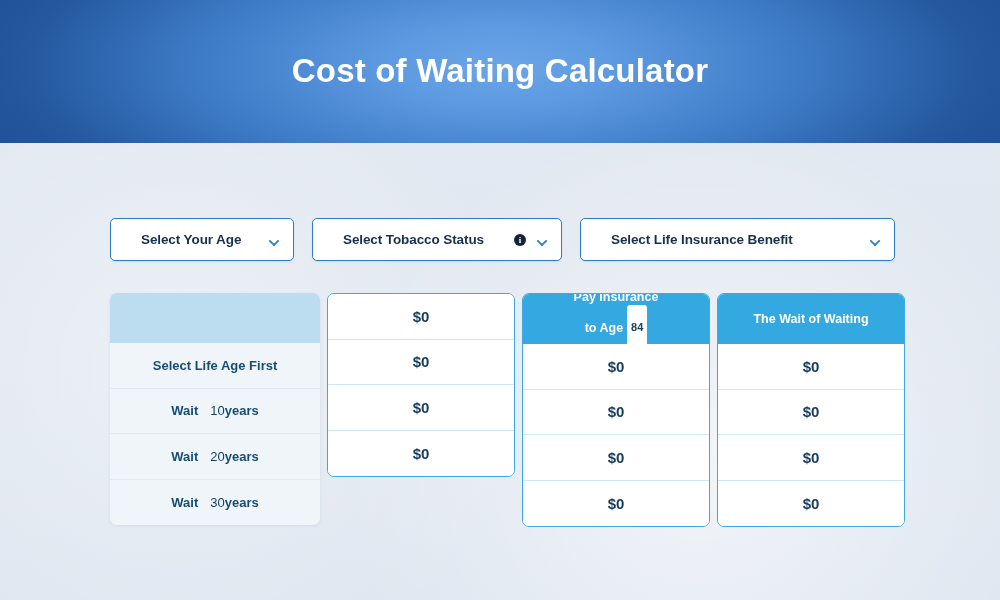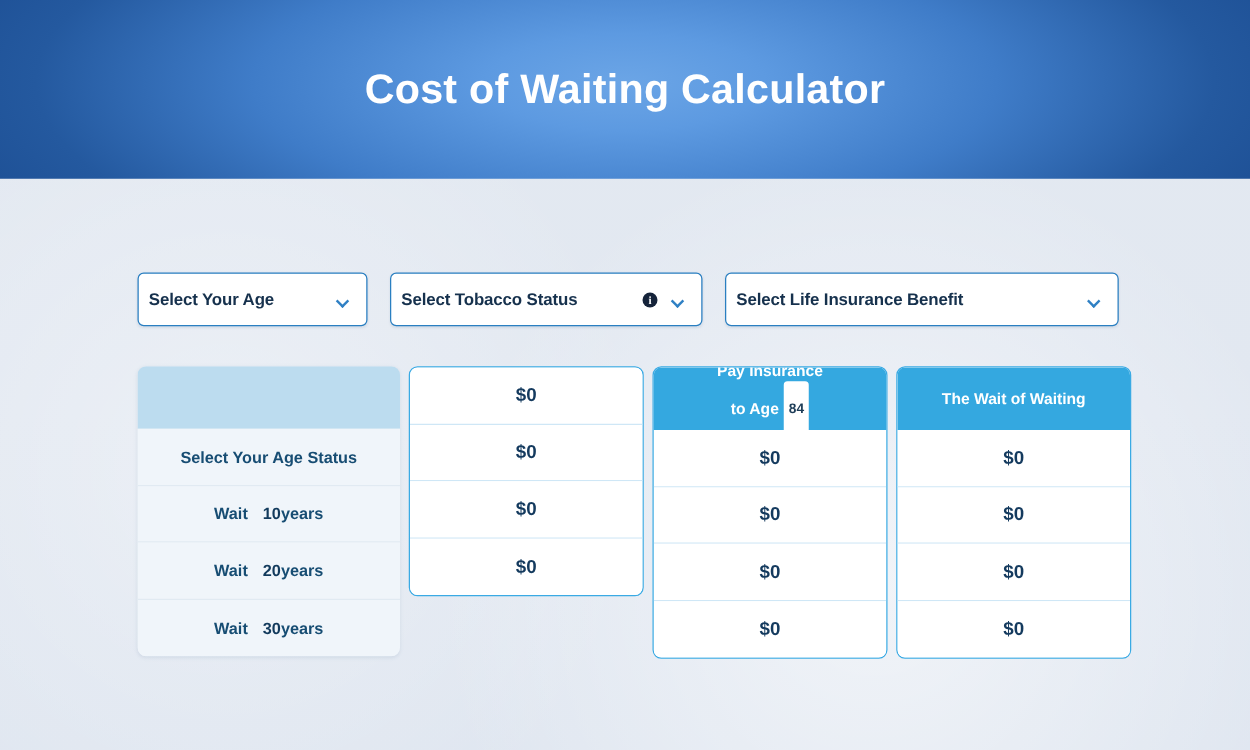--- a/index.html
+++ b/index.html
@@ -56,21 +56,21 @@
     gap: 18px;
   }
   .dropdown {
     height: 43px;
     box-sizing: border-box;
     background: #ffffff;
     border: 1.5px solid #2a7fc1;
     border-radius: 5px;
     display: flex;
     align-items: center;
-    padding: 0 14px 0 8px;
+    padding: 0 14px 0 30px;
     box-shadow: 0 1px 2px rgba(25,70,120,0.10);
   }
   .dd-age   { width: 184px; }
   .dd-benefit { width: 315px; }
   .dd-tobacco { width: 250px; }
 
   .dd-label {
     color: #16314d;
     font-size: 13.5px;
     font-weight: bold;
@@ -134,21 +134,21 @@
     border-bottom: 1px solid #e1eaf2;
     box-sizing: border-box;
   }
   .label-col .lcell.head {
     height: 50px;
     background: #bcdcef;
     color: #14456a;
     border-bottom: none;
   }
   .label-col .lcell:last-child { border-bottom: none; }
-  .lcell .num { font-weight: bold; color: #123a5c; margin-left: 12px; }
+  .lcell .num { font-weight: normal; color: #123a5c; margin-left: 12px; }
   .lcell .wlight { font-weight: bold; }
 
   
   .val-col {
     width: 188px;
     margin-left: 7px;
     border: 1.5px solid #3aaae4;
     border-radius: 7px;
     background: #ffffff;
     overflow: hidden;
@@ -222,21 +222,21 @@
     </div>
 
   </div>
 
   <div id="table">
 
     <div class="label-col">
       <div class="lcell head"></div>
 
       <div class="lcell">
-        <span>Select Your Age Status</span>
+        <span>Select Life Age First</span>
       </div>
 
       <div class="lcell">
         <span>Wait </span>
           <span class="num">10</span>
           <span class="wlight"> years</span>
       </div>
 
       <div class="lcell">
         <span>Wait </span>

